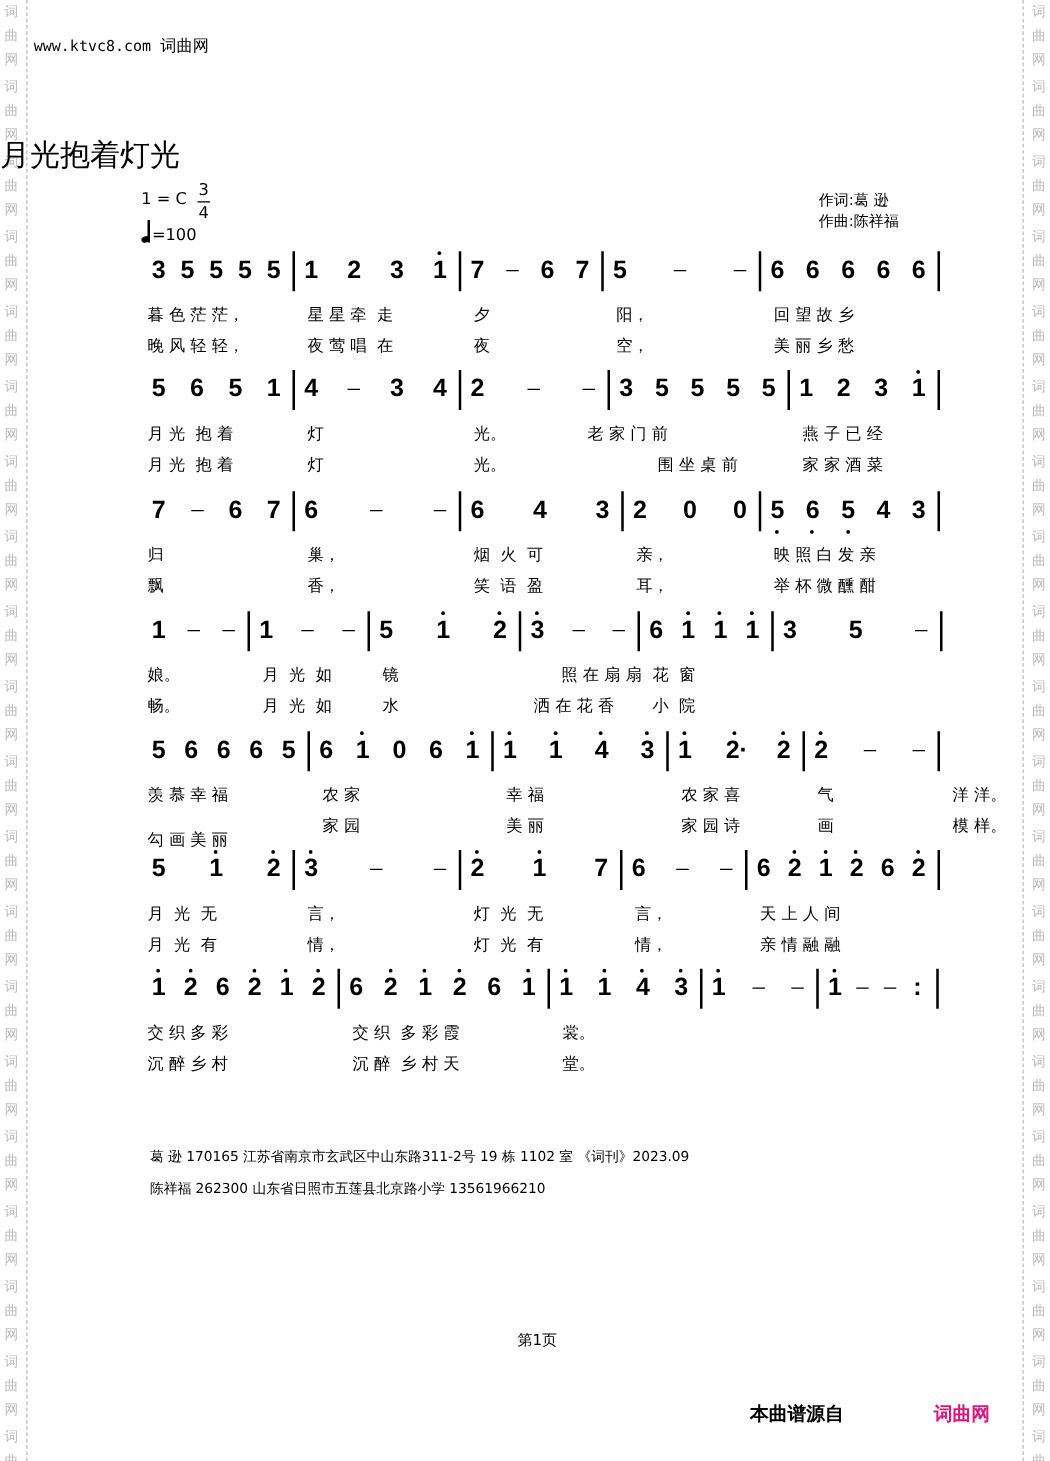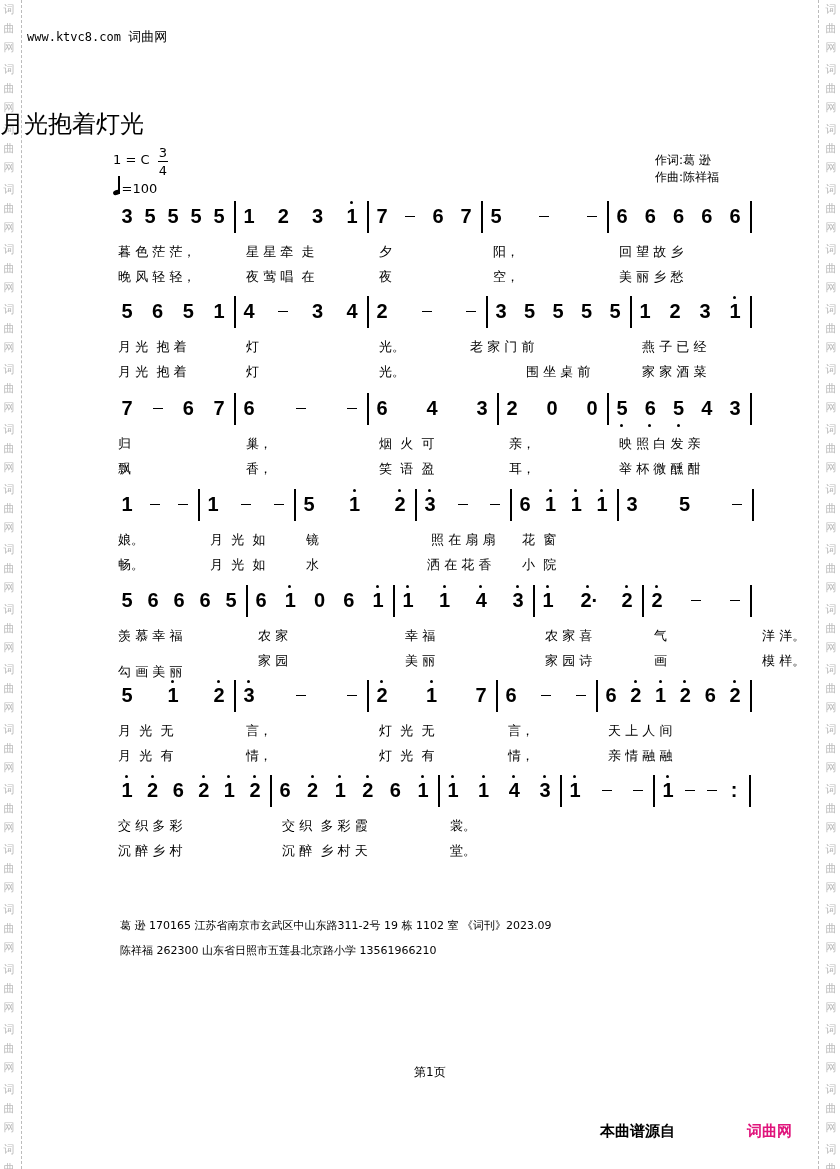--- a/index.html
+++ b/index.html
@@ -315,21 +315,21 @@
       <div class="dash-n" style="left: 732px; top: 11px;"></div>
       <div class="bl" style="left: 198px; top: -4px;"></div>
       <div class="bl" style="left: 294px; top: -4px;"></div>
       <div class="bl" style="left: 415px; top: -4px;"></div>
       <div class="bl" style="left: 510px; top: -4px;"></div>
       <div class="bl" style="left: 617px; top: -4px;"></div>
       <div class="bl" style="left: 752px; top: -4px;"></div>
       <div class="ly" style="left: 118px; top: 38px;">娘。</div>
       <div class="ly" style="left: 210px; top: 38px;">月  光  如</div>
       <div class="ly" style="left: 306px; top: 38px;">镜</div>
-      <div class="ly" style="left: 431px; top: 38px;">照 在 扇 扇</div>
+      <div class="ly" style="left: 449px; top: 38px;">照 在 扇 扇</div>
       <div class="ly" style="left: 522px; top: 38px;">花  窗</div>
       <div class="ly" style="left: 118px; top: 63px;">畅。</div>
       <div class="ly" style="left: 210px; top: 63px;">月  光  如</div>
       <div class="ly" style="left: 306px; top: 63px;">水</div>
       <div class="ly" style="left: 427px; top: 63px;">洒 在 花 香</div>
       <div class="ly" style="left: 522px; top: 63px;">小  院</div>
     </div>
     <div class="row" style="top: 589px;">
       <div class="n" style="left: 120px; top: 0px;">5</div>
       <div class="n" style="left: 146px; top: 0px;">6</div>

